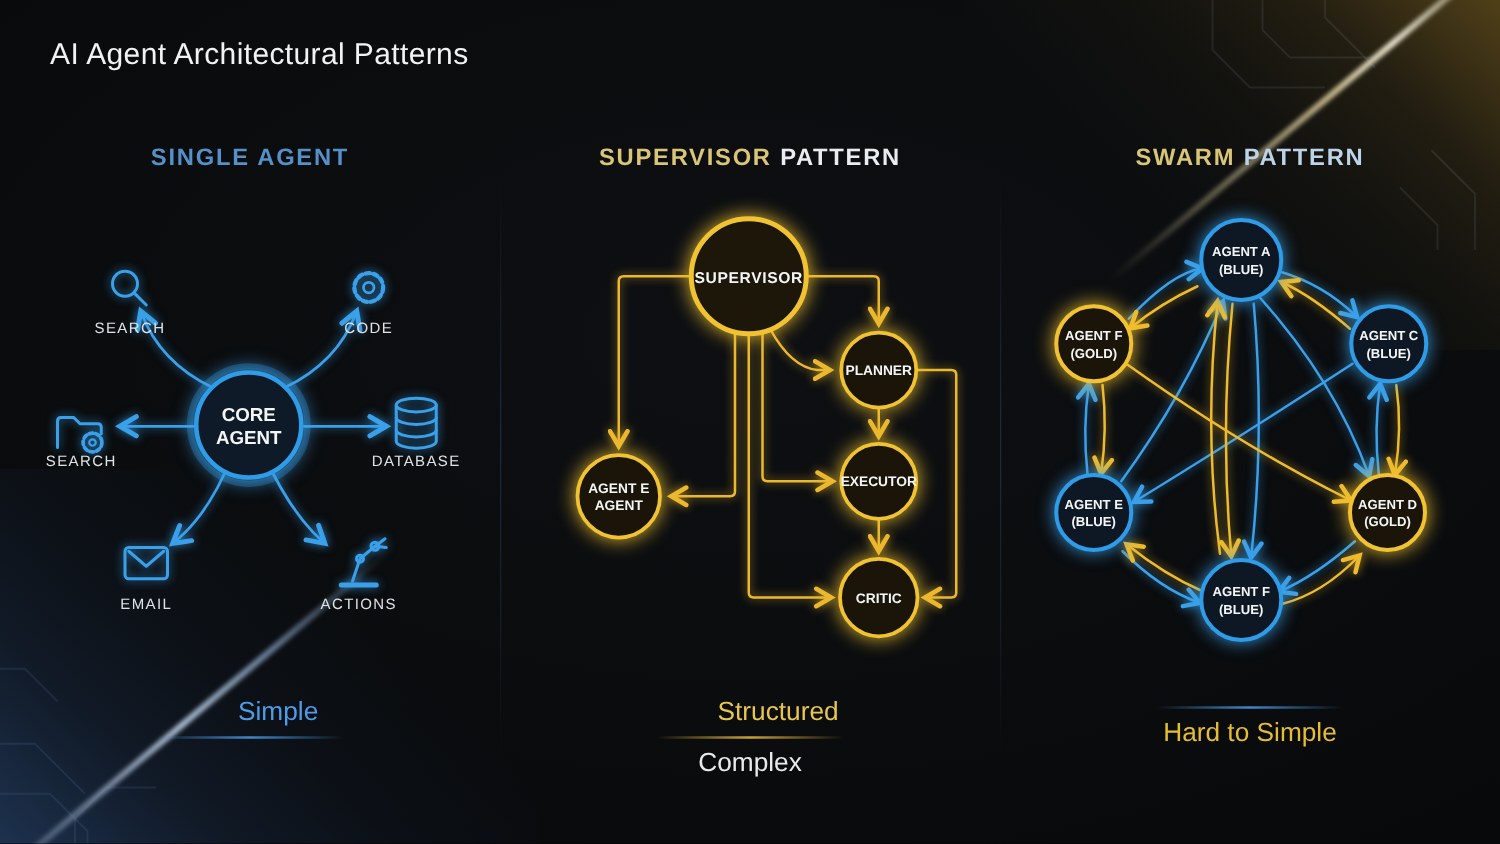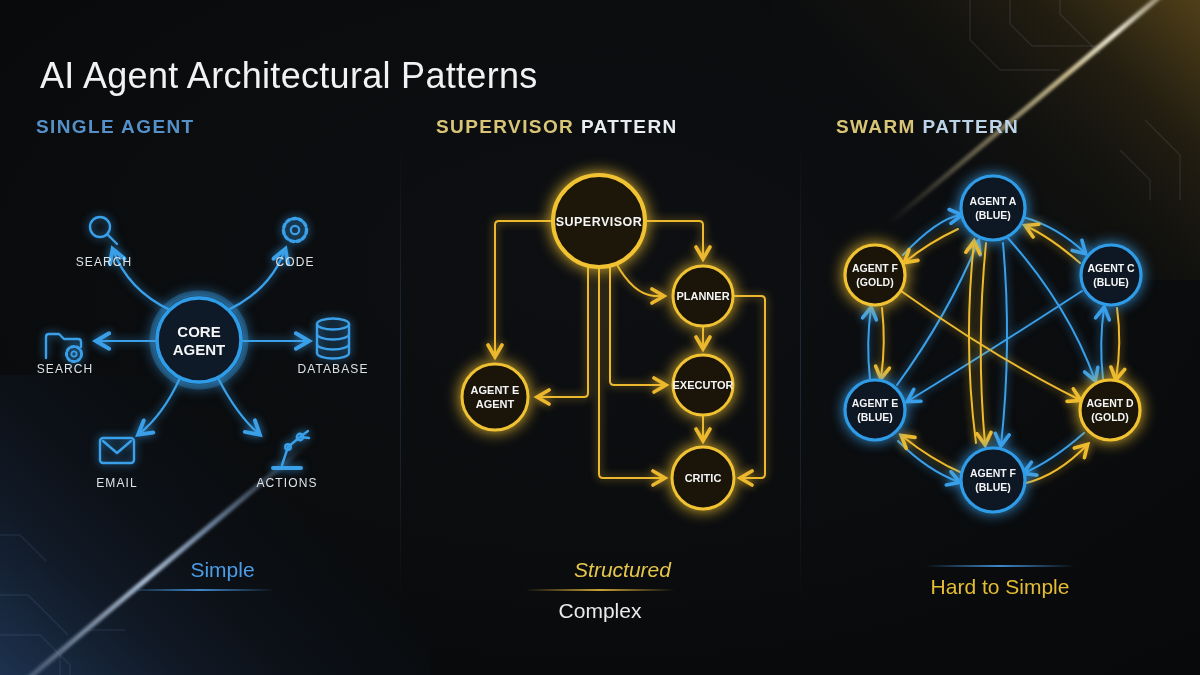--- a/index.html
+++ b/index.html
@@ -16,22 +16,22 @@
   .streak-tr{position:absolute;top:86px;right:-60px;width:420px;height:5px;pointer-events:none;
     background:linear-gradient(90deg, transparent, rgba(255,238,180,.75) 55%, rgba(255,250,230,.9) 70%, transparent 100%);
     transform:rotate(-40deg);filter:blur(1.5px);}
   .corner-bl{position:absolute;bottom:0;left:0;width:430px;height:300px;pointer-events:none;
     background:linear-gradient(43deg, rgba(52,94,152,.48) 0%, rgba(44,80,132,.22) 24%, rgba(36,66,110,.10) 42%, transparent 64%);}
   .streak-bl{position:absolute;bottom:92px;left:-70px;width:430px;height:5px;pointer-events:none;
     background:linear-gradient(90deg, transparent, rgba(210,230,255,.8) 50%, rgba(170,205,245,.6) 70%, transparent 100%);
     transform:rotate(-40deg);filter:blur(1.5px);}
   .circuit{position:absolute;pointer-events:none;}
   
-  .title{position:absolute;left:40px;top:30px;font-size:36px;font-weight:500;color:#f0f2f4;letter-spacing:.3px;margin-top:25px;}
-  .col-header{position:absolute;top:116px;width:400px;font-size:19px;font-weight:700;letter-spacing:1.4px;padding-left:36px;}
+  .title{position:absolute;left:40px;top:30px;font-size:24px;font-weight:500;color:#f0f2f4;letter-spacing:.3px;}
+  .col-header{position:absolute;top:116px;width:400px;text-align:center;font-size:19px;font-weight:700;letter-spacing:1.4px;}
   .hd-blue{color:#5590c9;}
   .hd-accent{color:#d9c577;}
   .hd-white{color:#e9edf1;}
   .hd-pale{color:#bdd3e8;}
   .divider-v{position:absolute;top:140px;width:1px;height:470px;pointer-events:none;
     background:linear-gradient(180deg, transparent, rgba(80,120,170,.28) 45%, rgba(80,120,170,.18) 70%, transparent);}
   
   .panel-svg{position:absolute;top:130px;width:400px;height:440px;}
   .gb{filter:drop-shadow(0 0 4px rgba(58,160,234,.8));}
   .gg{filter:drop-shadow(0 0 4px rgba(238,187,46,.75));}
@@ -40,21 +40,21 @@
   text{font-family:"Liberation Sans", sans-serif;}
   .node-label{fill:#f4f5f6;font-weight:700;}
   .tool-label{fill:#dde2e7;font-size:12px;letter-spacing:1.1px;font-weight:400;}
   
   .footer{position:absolute;top:558px;width:400px;text-align:center;}
   .f-top{font-size:21px;font-weight:500;margin-left:45px;}
   .f-div{width:150px;height:2px;margin:7px auto 8px auto;border-radius:1px;}
   .f-bottom{font-size:21px;font-weight:500;}
   .fc-blue{color:#4c9de8;}
   .fc-paleblue{color:#c9d6e4;}
-  .fc-gold{color:#e7c64c;font-style:italic;}
+  .fc-gold{color:#e7c64c;}
   .fc-white{color:#e9eaec;text-align:center;}
   .fc-gold2{color:#e5bd33;}
   .d-blue{background:linear-gradient(90deg, transparent, #3f86c9, transparent);}
   .d-gold{background:linear-gradient(90deg, transparent, #c9a234, transparent);}
 </style>
 </head>
 <body>
 
 <div class="stage">
 

